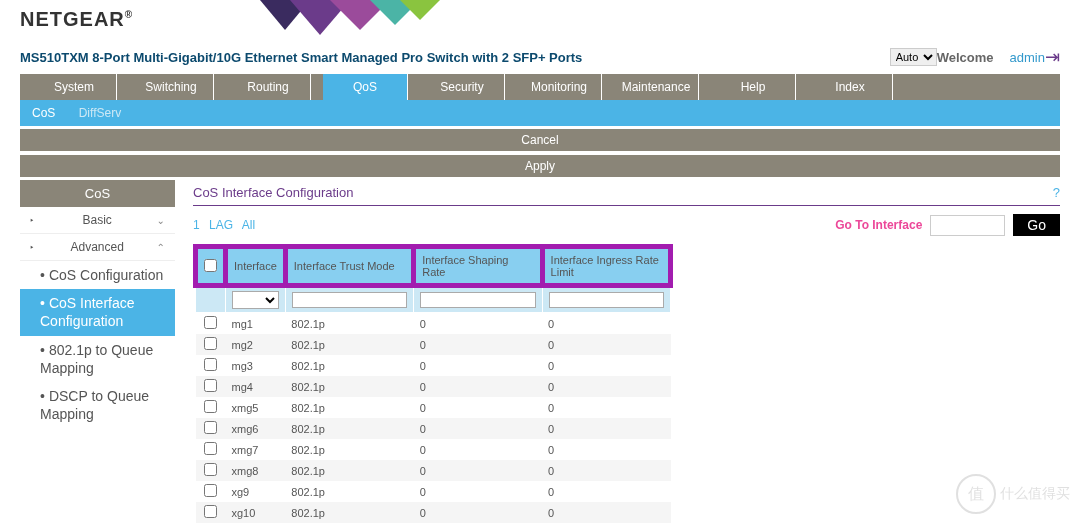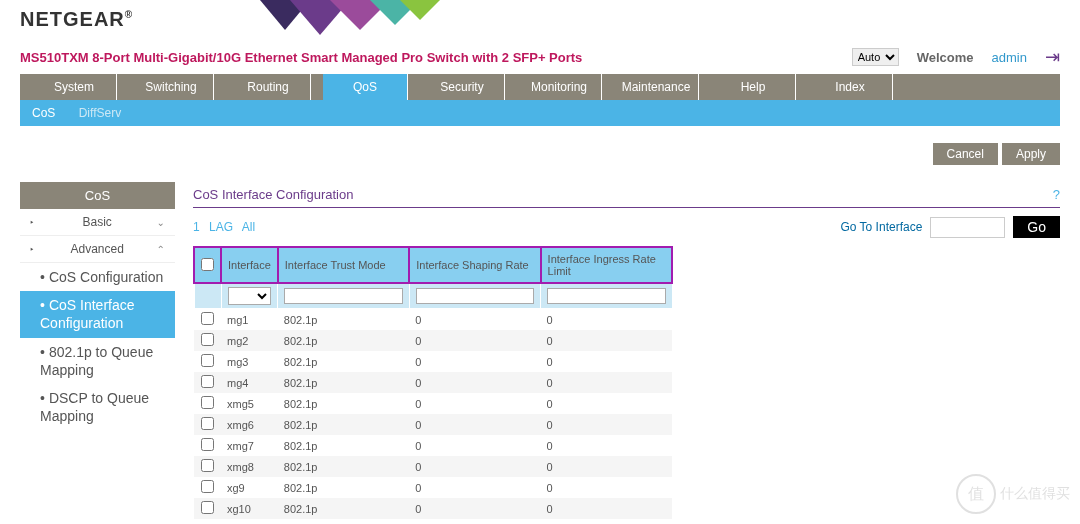--- a/index.html
+++ b/index.html
@@ -2,55 +2,55 @@
 <html><head>
 <meta charset="utf-8">
 <style>
 * { margin: 0; padding: 0; box-sizing: border-box; font-family: Arial, sans-serif; }
 body { background: #fff; font-size: 12px; color: #555; width: 1080px; }
 .header { height: 40px; padding: 8px 20px; position: relative; }
 .logo { font-size: 20px; font-weight: bold; color: #333; letter-spacing: 1px; }
 .logo sup { font-size: 10px; }
 .color-triangles { position: absolute; top: 0; left: 260px; height: 35px; width: 180px; }
 .product-bar { padding: 6px 20px; display: flex; align-items: center; justify-content: space-between; }
-.product-name { font-size: 13px; font-weight: bold; color: #be185d; }
-.welcome-section { display: flex; align-items: center; gap: 18px; }
+.product-name { font-size: 13px; font-weight: bold; color: #0c4a6e; }
+.welcome-section { display: flex; align-items: center; gap: 0; }
 .auto-select { font-size: 11px; border: 1px solid #ccc; padding: 1px; }
 .welcome-text { font-size: 13px; font-weight: bold; color: #666; }
-.admin-link { color: #3399cc; font-size: 13px; }
+.admin-link { color: #3399cc; font-size: 13px; margin-left: 16px; }
 .logout-icon { color: #6b3b8a; font-size: 18px; cursor: pointer; }
 .main-nav { display: flex; background: #8a8578; margin: 0 20px; }
 .nav-item { flex: 0 0 auto; width: 85px; text-align: center; padding: 6px 0; color: #fff; font-size: 12px; border-right: 1px solid #fff; cursor: pointer; margin-left: 12px; }
 .nav-item.active { background: #4bb4e6; }
 .sub-nav { background: #4bb4e6; margin: 0 20px; padding: 6px 12px; color: #fff; font-size: 12px; }
 .sub-nav span { margin-right: 20px; cursor: pointer; }
 .sub-nav .active { color: #fff; font-weight: normal; }
 .sub-nav .inactive { color: #cce8f5; }
-.action-bar { display: flex; justify-content: flex-end; padding: 17px 20px; gap: 4px; }
+.action-bar { display: flex; justify-content: flex-end; padding: 3px 20px; gap: 4px; flex-direction: column; }
 .btn-gray { background: #8a8578; color: #fff; border: none; padding: 4px 14px; font-size: 12px; cursor: pointer; }
 .content { display: flex; margin: 0 20px; }
 .sidebar { width: 155px; flex-shrink: 0; }
 .sidebar-header { background: #8a8578; color: #fff; text-align: center; padding: 6px; font-size: 13px; }
 .sidebar-item { padding: 6px 10px; border-bottom: 1px solid #eee; cursor: pointer; font-size: 12px; color: #555; display: flex; justify-content: space-between; align-items: center; }
 .sidebar-item .chev { font-size: 10px; color: #888; }
 .sidebar-subitem { padding: 5px 10px 5px 20px; font-size: 14px; color: #555; cursor: pointer; line-height: 1.3; }
 .sidebar-subitem.active { background: #4bb4e6; color: #fff; }
 .sidebar-subitem::before { content: "•"; margin-right: 4px; }
 .sidebar-item::before { content: "‣"; margin-right: 4px; font-size: 10px; }
 .main-area { flex: 1; padding: 0 0 0 18px; }
 .page-title { color: #6b3b8a; font-size: 13px; padding: 5px 0; border-bottom: 1px solid #6b3b8a; display: flex; justify-content: space-between; }
 .help-icon { color: #4bb4e6; cursor: pointer; }
 .filter-bar { display: flex; align-items: center; padding: 8px 0; gap: 8px; }
 .filter-links { color: #4bb4e6; }
 .filter-links span { margin-right: 6px; cursor: pointer; }
-.goto-label { margin-left: auto; color: #0369a1; }
+.goto-label { margin-left: auto; color: #ec4899; font-weight: bold; }
 .goto-input { width: 75px; border: 1px solid #ccc; padding: 2px; }
 .btn-go { background: #000000; color: #fff; border: none; padding: 3px 14px; font-size: 14px; cursor: pointer; }
 table { border-collapse: collapse; width: 100%; max-width: 480px; }
-th { background: #88cff0; color: #555; font-weight: normal; text-align: left; padding: 5px 6px; font-size: 11px; border: 2px solid #a21caf; }
+th { background: #88cff0; color: #555; font-weight: normal; text-align: left; padding: 5px 6px; font-size: 11px; border: 5px solid #a21caf; }
 th:first-child { width: 24px; text-align: center; }
 .filter-row td { background: #cce8f5; padding: 3px 6px; border: 1px solid #fff; }
 .filter-row select, .filter-row input { width: 100%; border: 1px solid #aaa; font-size: 11px; padding: 1px; background: #fff; }
 tbody tr td { padding: 3px 6px; font-size: 11px; color: #555; }
 tbody tr:nth-child(even) td { background: #f5f5f5; }
 td:first-child { text-align: center; width: 24px; }
 input[type="checkbox"] { cursor: pointer; }
 .watermark { position: fixed; bottom: 10px; right: 10px; opacity: 0.15; font-size: 14px; color: #333; display: flex; align-items: center; gap: 4px; }
 .watermark-circle { width: 40px; height: 40px; border: 2px solid #333; border-radius: 50%; display: flex; align-items: center; justify-content: center; font-size: 16px; }
 </style>

